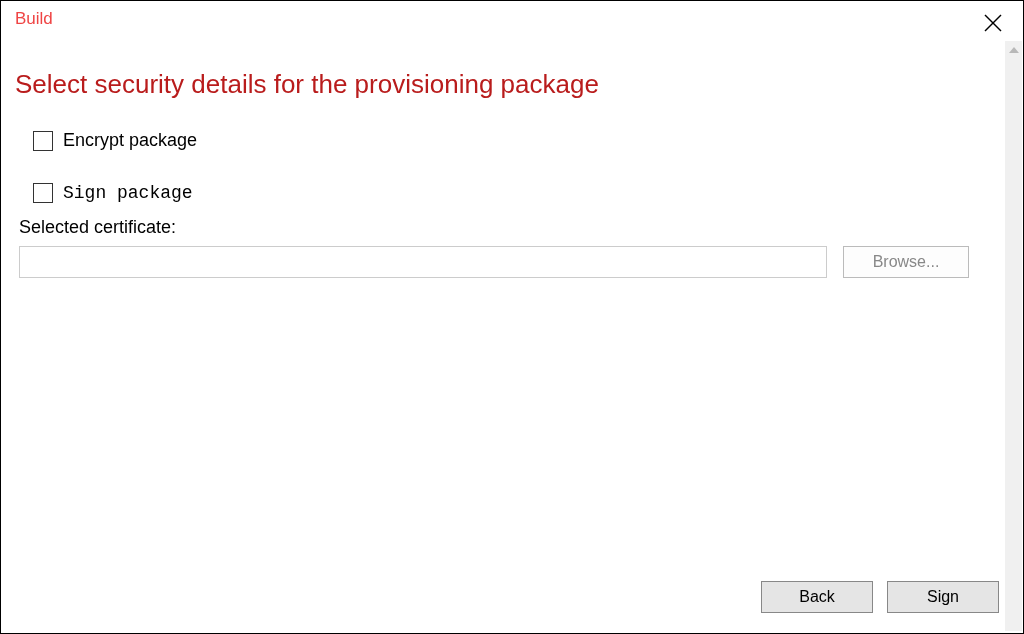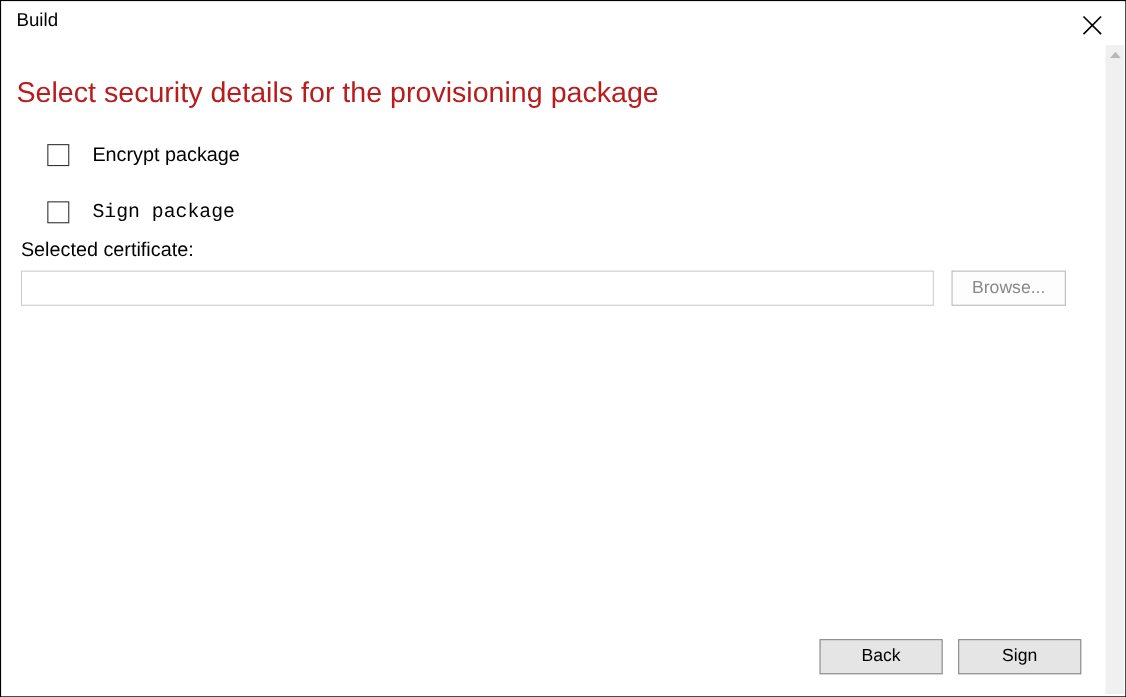--- a/index.html
+++ b/index.html
@@ -18,21 +18,21 @@
     }
     .titlebar {
       display: flex;
       justify-content: space-between;
       align-items: flex-start;
       padding: 8px 14px 0 14px;
       height: 40px;
     }
     .window-title {
       font-size: 17px;
-      color: #000000;
+      color: #ef4444;
       font-weight: 400;
     }
     .close-btn {
       width: 24px;
       height: 24px;
       display: flex;
       align-items: center;
       justify-content: center;
       cursor: default;
       margin-top: 2px;
@@ -67,23 +67,22 @@
     }
     .page-heading {
       font-size: 26px;
       font-weight: 400;
       color: #b91c1c;
       margin-bottom: 30px;
     }
     .checkbox-row {
       display: flex;
       align-items: center;
-      margin-left: 28px;
+      margin-left: 18px;
       margin-bottom: 32px;
-      gap: 11px;
     }
     .checkbox-row.second {
       margin-bottom: 14px;
       font-family: Liberation Mono, monospace;
     }
     .checkbox {
       width: 20px;
       height: 20px;
       border: 1.5px solid #333;
       background: #fff;
@@ -109,34 +108,34 @@
     }
     .cert-input {
       flex: 1;
       height: 32px;
       border: 1px solid #ccc;
       background: #fff;
       padding: 0 6px;
       font-size: 15px;
     }
     .browse-btn {
-      width: 104px;
+      width: 126px;
       height: 32px;
       border: 1px solid #bbb;
       background: #fdfdfd;
       color: #888;
       font-size: 16px;
       font-family: inherit;
       cursor: default;
       text-align: center;
     }
     .footer {
       position: absolute;
       bottom: 20px;
-      right: 40px;
+      right: 24px;
       display: flex;
       gap: 14px;
     }
     .nav-btn {
       width: 112px;
       height: 32px;
       border: 1px solid #888;
       background: #e5e5e5;
       color: #000;
       font-size: 16px;

